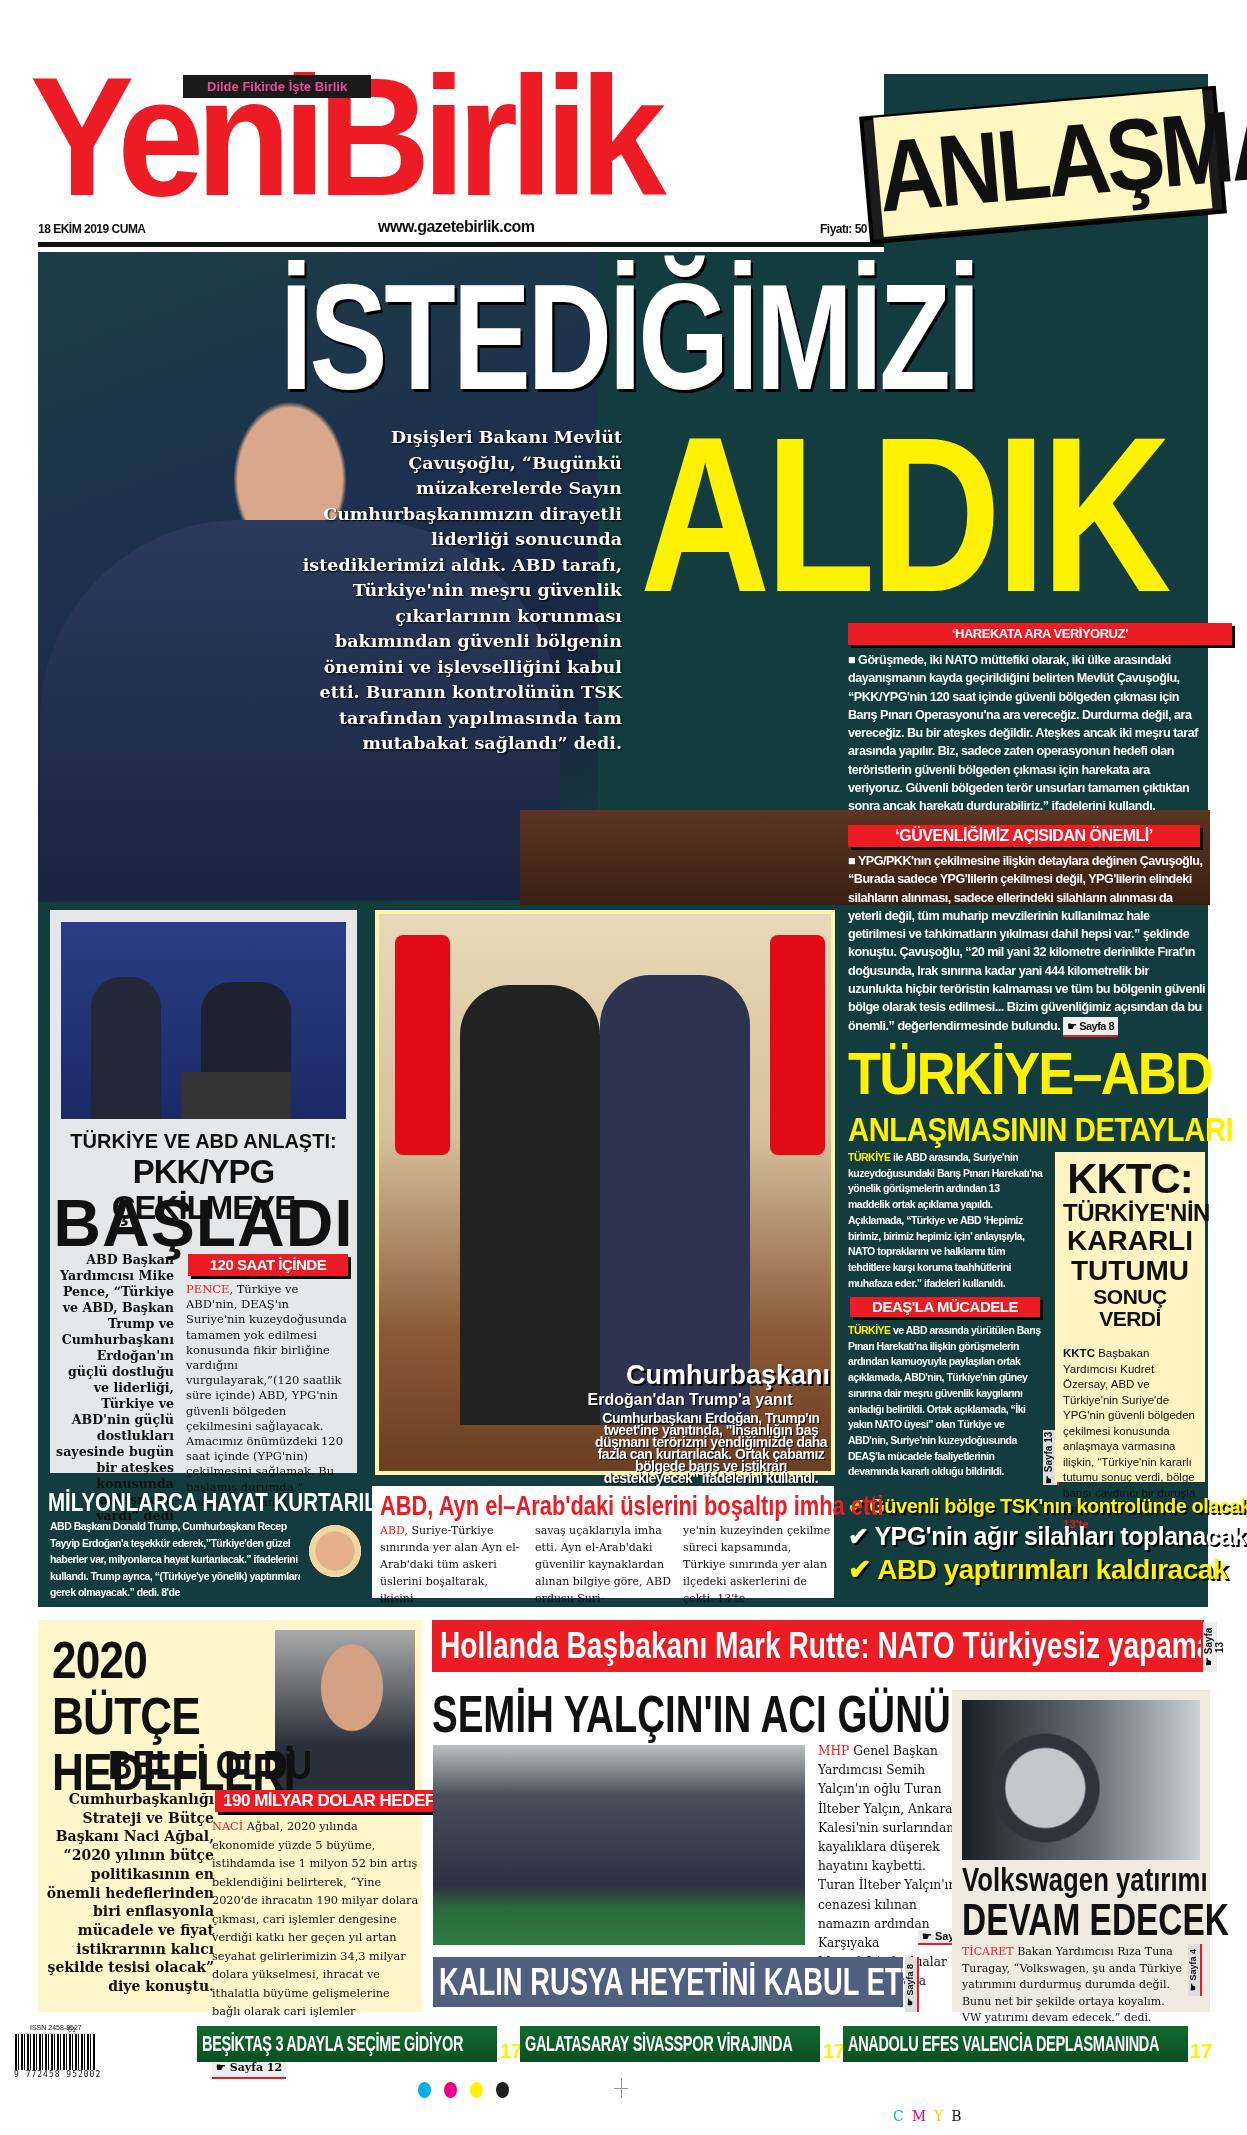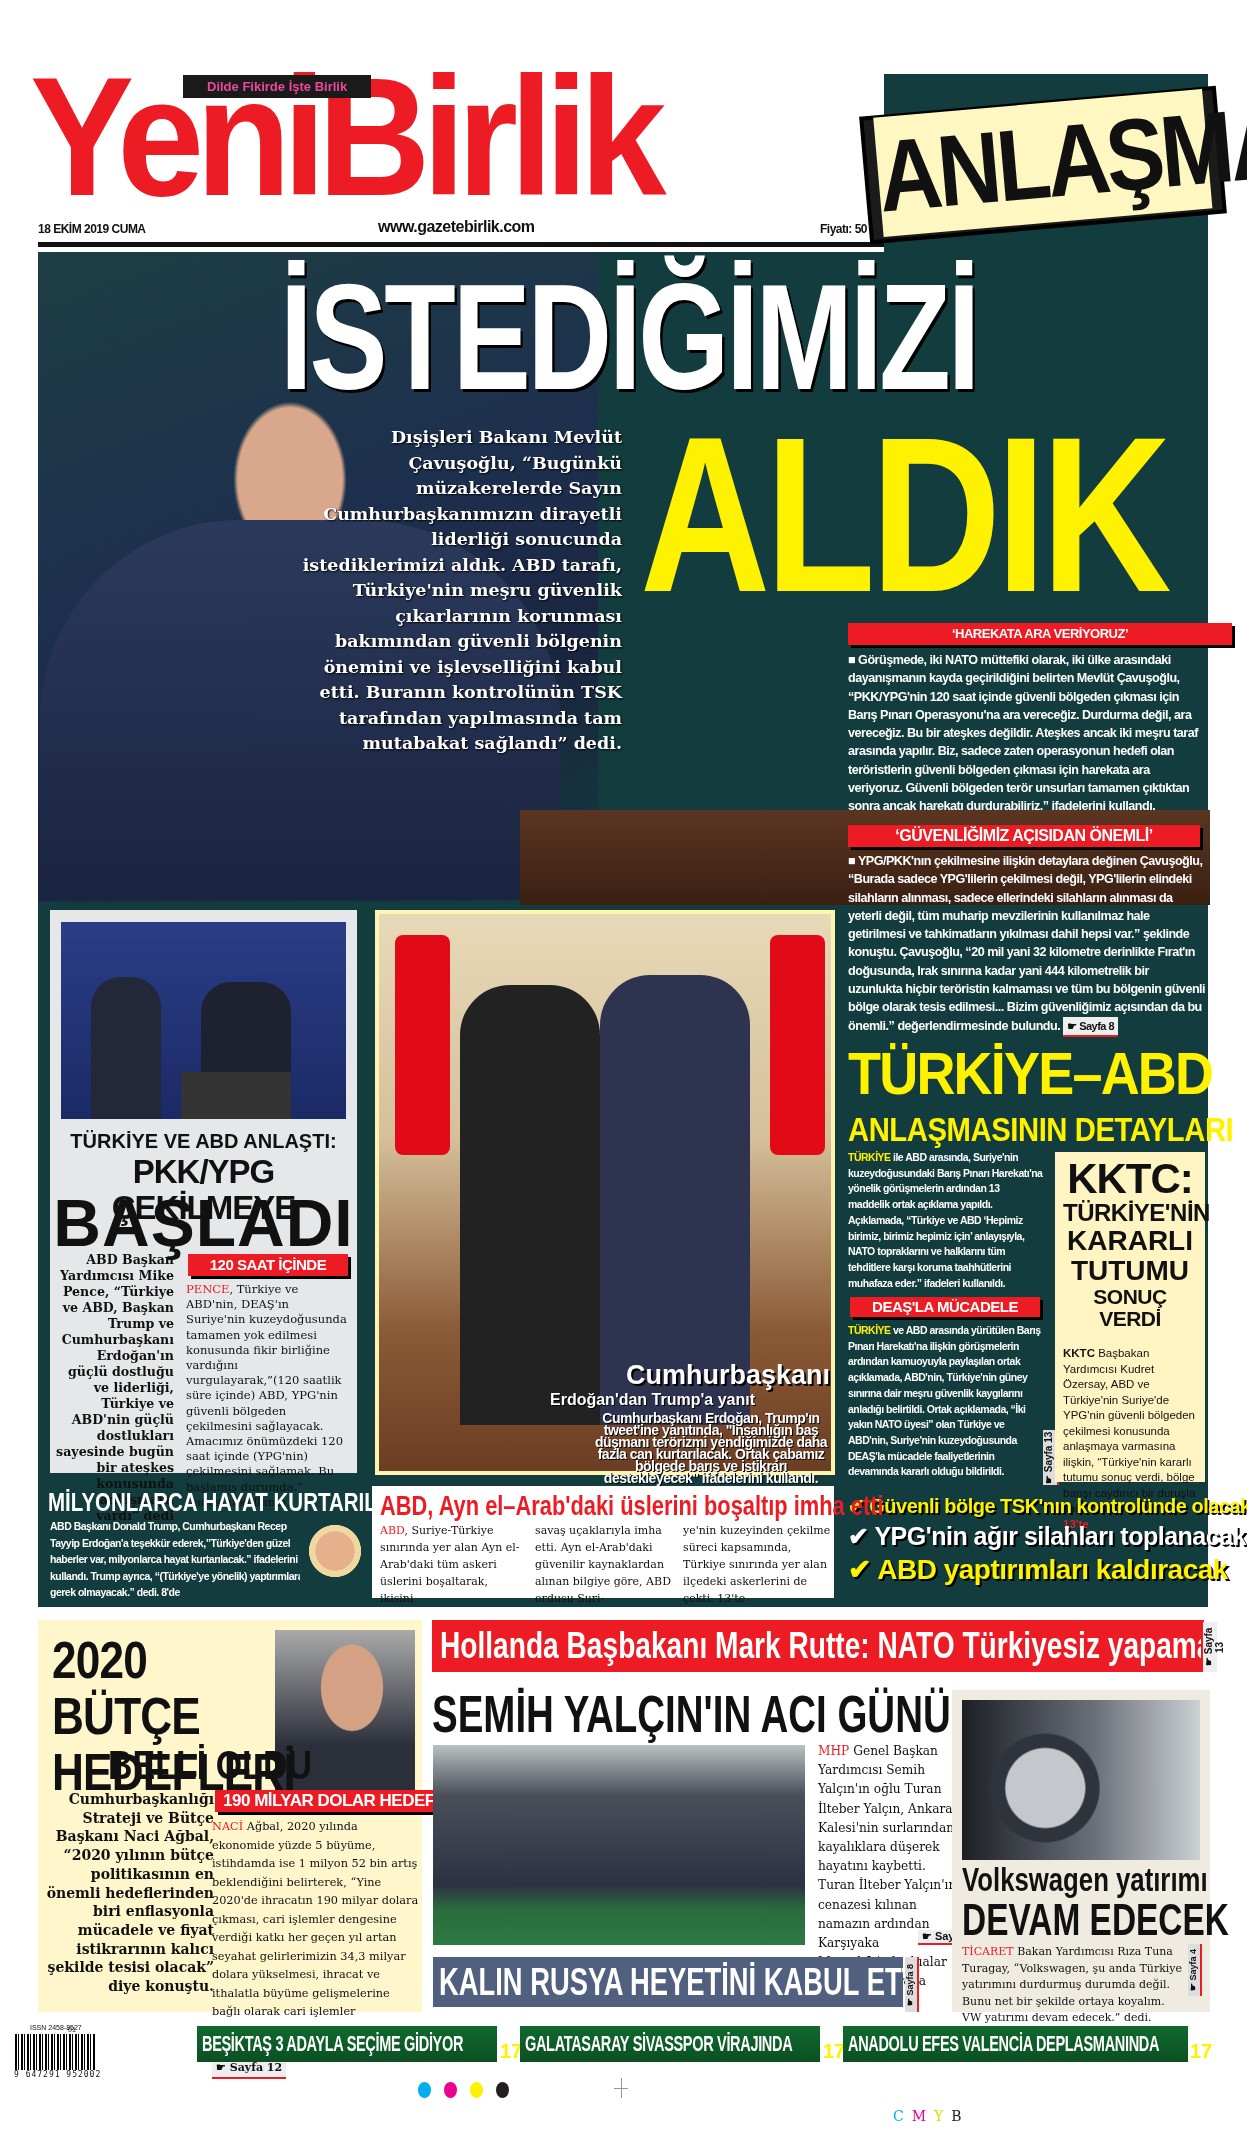--- a/index.html
+++ b/index.html
@@ -60,21 +60,21 @@
 #bar120{left:188px;top:1254px;width:160px;height:22px;font-size:15px;line-height:22px}
 #leftPara{left:186px;top:1282px;width:164px;font-size:11.5px;line-height:15.2px}
 .redword{color:#ed1c24}
 
 #centerPhoto{left:375px;top:910px;width:460px;height:565px;background:linear-gradient(180deg,#e8d9b8 0%,#d5c09a 40%,#8b5a36 75%,#6b3d22 100%);border:4px solid #fff5b0}
 #flagL{left:395px;top:935px;width:55px;height:220px;background:#e30a17;border-radius:8px}
 #flagR{left:770px;top:935px;width:55px;height:220px;background:#e30a17;border-radius:8px}
 #man1{left:460px;top:985px;width:140px;height:440px;background:#222;border-radius:50px 50px 0 0}
 #man2{left:600px;top:975px;width:150px;height:450px;background:#2e3350;border-radius:50px 50px 0 0}
 #cap1{left:550px;top:1360px;width:280px;text-align:right;color:#fff;font-size:27px;font-weight:900;line-height:30px;text-shadow:2px 2px 0 #000}
-#cap2{left:550px;top:1391px;width:280px;text-align:left;color:#fff;font-size:16px;font-weight:bold;line-height:18px;text-shadow:1px 1px 0 #000}
+#cap2{left:550px;top:1391px;width:280px;text-align:center;color:#fff;font-size:16px;font-weight:bold;line-height:18px;text-shadow:1px 1px 0 #000}
 #cap3{left:590px;top:1412px;width:242px;text-align:center;color:#fff;font-size:14px;line-height:12px;font-weight:bold;text-shadow:1px 1px 0 #000}
 
 #milHead{left:48px;top:1488px;font-size:25px;font-weight:bold;color:#fff;white-space:nowrap;transform:scaleX(.82);transform-origin:left top}
 #milPara{left:50px;top:1518px;width:260px;color:#fff;font-size:10.5px;line-height:16.5px;font-weight:bold}
 #trumpPhoto{left:300px;top:1515px;width:70px;height:90px;background:radial-gradient(circle at 50% 40%,#e7b08c 0 30%,#f0d7a0 31% 40%,transparent 41%),#123c3d}
 #aynBox{left:372px;top:1486px;width:462px;height:112px;background:#fff}
 #aynHead{left:380px;top:1490px;font-size:28px;font-weight:bold;color:#ed1c24;white-space:nowrap;transform:scaleX(.78);transform-origin:left top}
 .aynCol{top:1522px;width:140px;font-size:11px;line-height:17px}
 
 #budget{left:38px;top:1620px;width:384px;height:392px;background:#fff6cc}
@@ -220,21 +220,21 @@
 <div class="abs" id="vwHead2">DEVAM EDECEK</div>
 <div class="abs serif" id="vwPara"><span class="redword">TİCARET</span><span> Bakan Yardımcısı Rıza Tuna Turagay, “Volkswagen, şu anda Türkiye yatırımını durdurmuş durumda değil. Bunu net bir şekilde ortaya koyalım. VW yatırımı devam edecek.” dedi.</span></div>
 <div class="abs" id="s4v">☛ Sayfa 4</div>
 
 <div class="abs" id="kalinBar"><span>KALIN RUSYA HEYETİNİ KABUL ETTİ</span></div>
 <div class="abs" id="s8k">☛ Sayfa 8</div>
 
 <div class="abs" id="issn">ISSN 2458-8527</div>
 <div class="abs" id="barcode"></div>
 <div class="abs" id="bc01">01</div>
-<div class="abs" id="bcnum">9 647291 952002</div>
+<div class="abs" id="bcnum">9 772458 952002</div>
 
 <div class="abs sport cond" style="left:197px;width:300px"><span>BEŞİKTAŞ 3 ADAYLA SEÇİME GİDİYOR</span></div>
 <div class="abs pg17" style="left:500px">17</div>
 <div class="abs sport cond" style="left:520px;width:300px"><span>GALATASARAY SİVASSPOR VİRAJINDA</span></div>
 <div class="abs pg17" style="left:823px">17</div>
 <div class="abs sport cond" style="left:843px;width:345px"><span>ANADOLU EFES VALENCİA DEPLASMANINDA</span></div>
 <div class="abs pg17" style="left:1190px">17</div>
 
 <div class="abs dot" style="left:418px;background:#00aeef"></div>
 <div class="abs dot" style="left:444px;background:#ec008c"></div>

